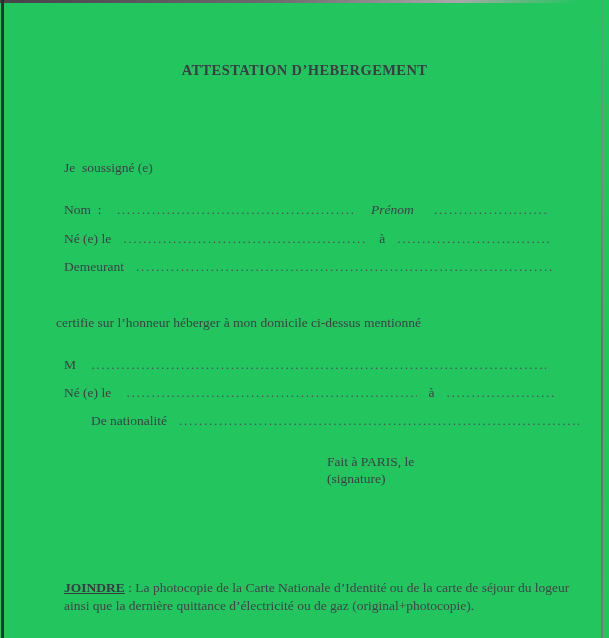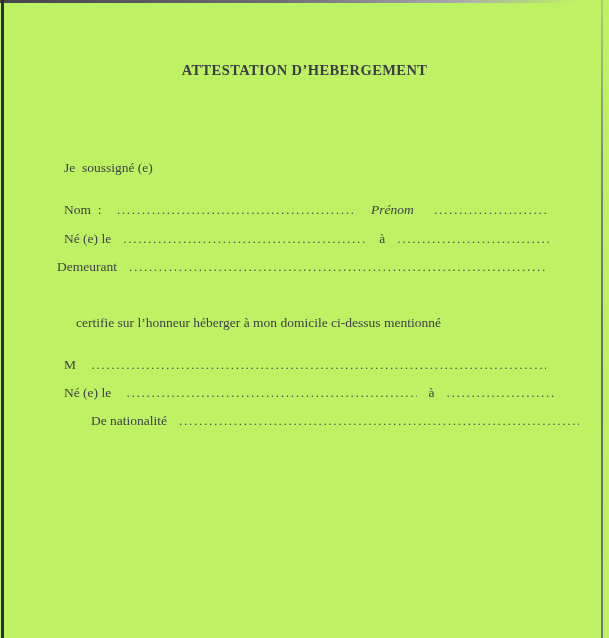--- a/index.html
+++ b/index.html
@@ -1,19 +1,19 @@
 <!DOCTYPE html>
 <html><head>
 <meta charset="utf-8">
 <style>
   html,body { margin:0; padding:0; background:#d8d8d8; }
   .page {
     position:relative;
     width:609px; height:638px;
-    background:#bef264;
+    background:#22c55e;
     overflow:hidden;
     font-family:"Liberation Serif", serif;
     color:#3f3f47;
     font-size:13.5px;
   }
   
   .edge-top {
     position:absolute; top:0; left:0; right:0; height:3px;
     background:linear-gradient(to right,#454549 0%,#6d6d70 45%,#a9a9ab 75%,rgba(170,170,170,0) 95%);
   }
@@ -65,38 +65,48 @@
     <span class="dots fill">............................................................................................................................................................................</span>
   </div>
 
   <div class="abs row" style="left:64px; top:231px; width:486px;">
     <span class="lbl">Né (e) le</span>
     <span class="dots" style="width:244px;">............................................................................................................................................................................</span>
     <span class="lbl">à</span>
     <span class="dots fill">............................................................................................................................................................................</span>
   </div>
 
-  <div class="abs row" style="left:57px; top:259px; width:489px;">
+  <div class="abs row" style="left:64px; top:259px; width:489px;">
     <span class="lbl">Demeurant</span>
     <span class="dots fill">............................................................................................................................................................................</span>
   </div>
 
-  <div class="abs" style="left:76px; top:315px;">certifie sur l’honneur héberger à mon domicile ci-dessus mentionné</div>
+  <div class="abs" style="left:56px; top:315px;">certifie sur l’honneur héberger à mon domicile ci-dessus mentionné</div>
 
   <div class="abs row" style="left:64px; top:357px; width:482px;">
     <span class="lbl">M </span>
     <span class="dots fill">............................................................................................................................................................................</span>
   </div>
 
   <div class="abs row" style="left:64px; top:385px; width:492px;">
     <span class="lbl">Né (e) le </span>
     <span class="dots" style="width:290px;">............................................................................................................................................................................</span>
     <span class="lbl">à</span>
     <span class="dots fill">............................................................................................................................................................................</span>
   </div>
 
   <div class="abs row" style="left:64px; top:413px; width:488px;margin-left:27px;">
     <span class="lbl">De nationalité</span>
     <span class="dots fill">............................................................................................................................................................................</span>
   </div>
 
+  <div class="abs sig" style="left:327px; top:453px;">
+    <div>Fait à PARIS, le</div>
+    <div>(signature)</div>
+  </div>
 
+  <div class="abs footer" style="left:64px; top:579px; width:500px;">
+    <p>
+      <span class="joindre">JOINDRE</span><span class="pre"> : </span><span>La photocopie de la Carte Nationale d’Identité ou de la carte de séjour du logeur</span>
+    </p>
+    <p>ainsi que la dernière quittance d’électricité ou de gaz (original+photocopie).</p>
+  </div>
 </div>
 
 </body></html>

